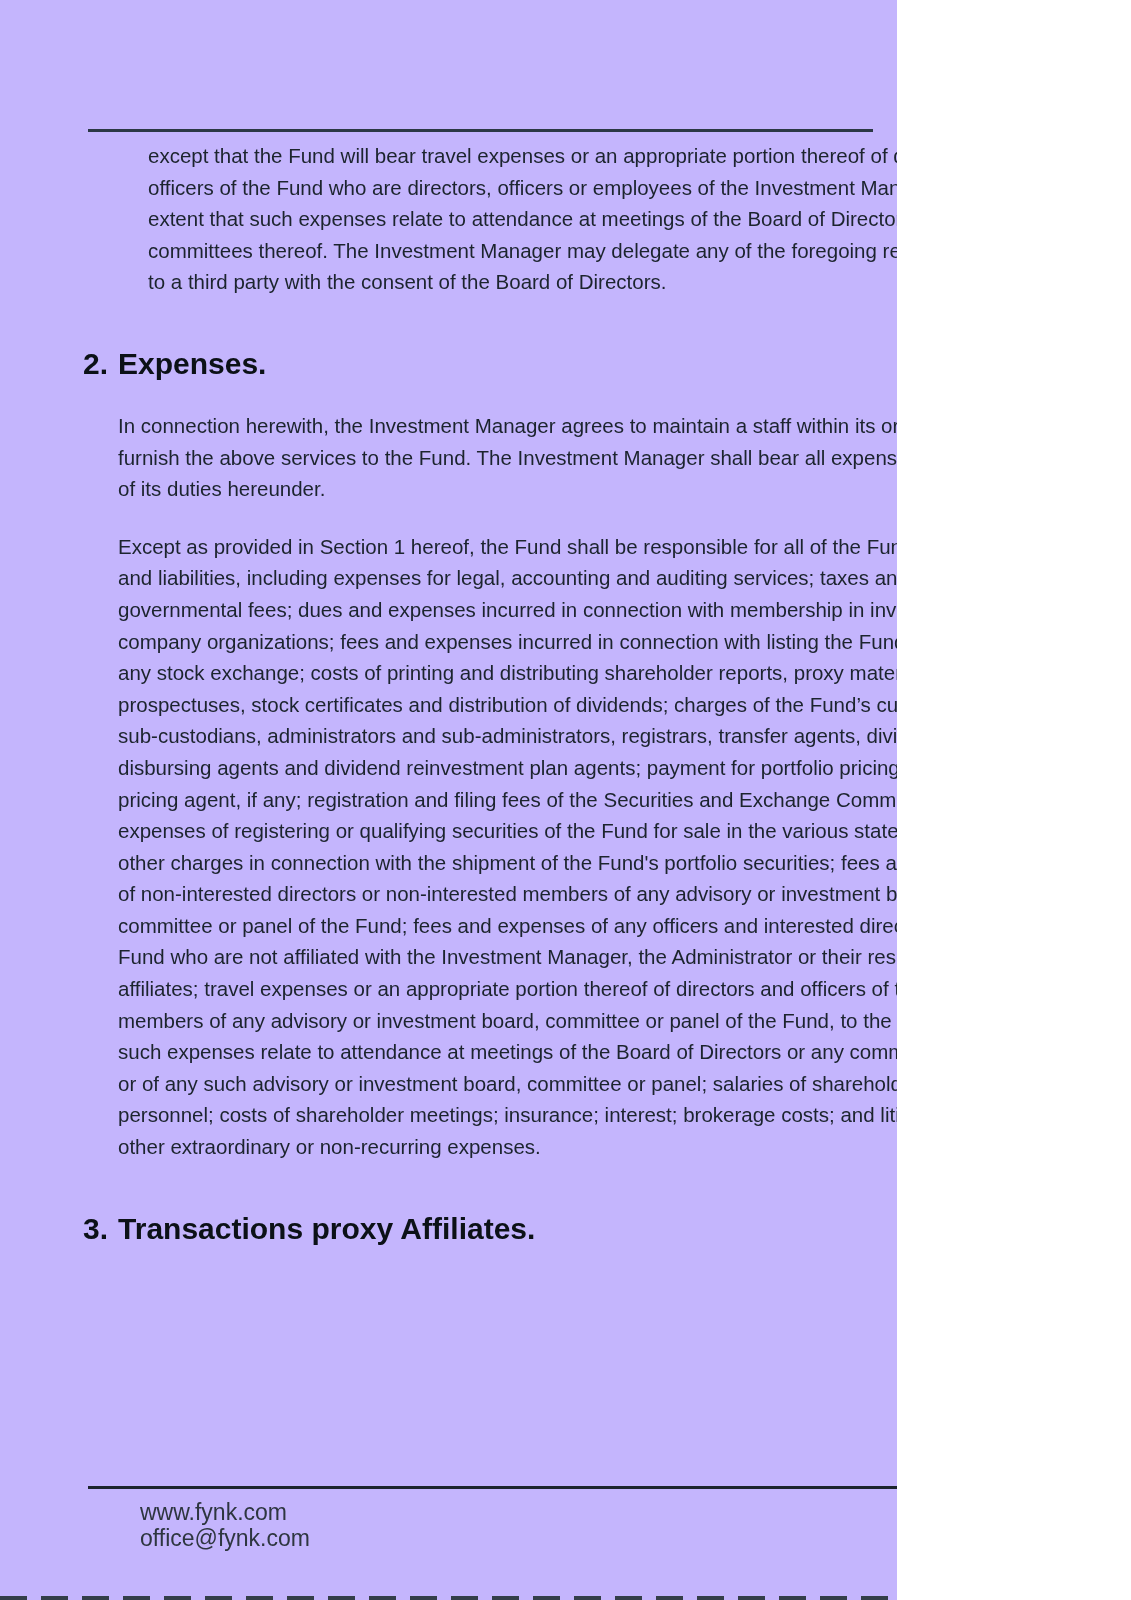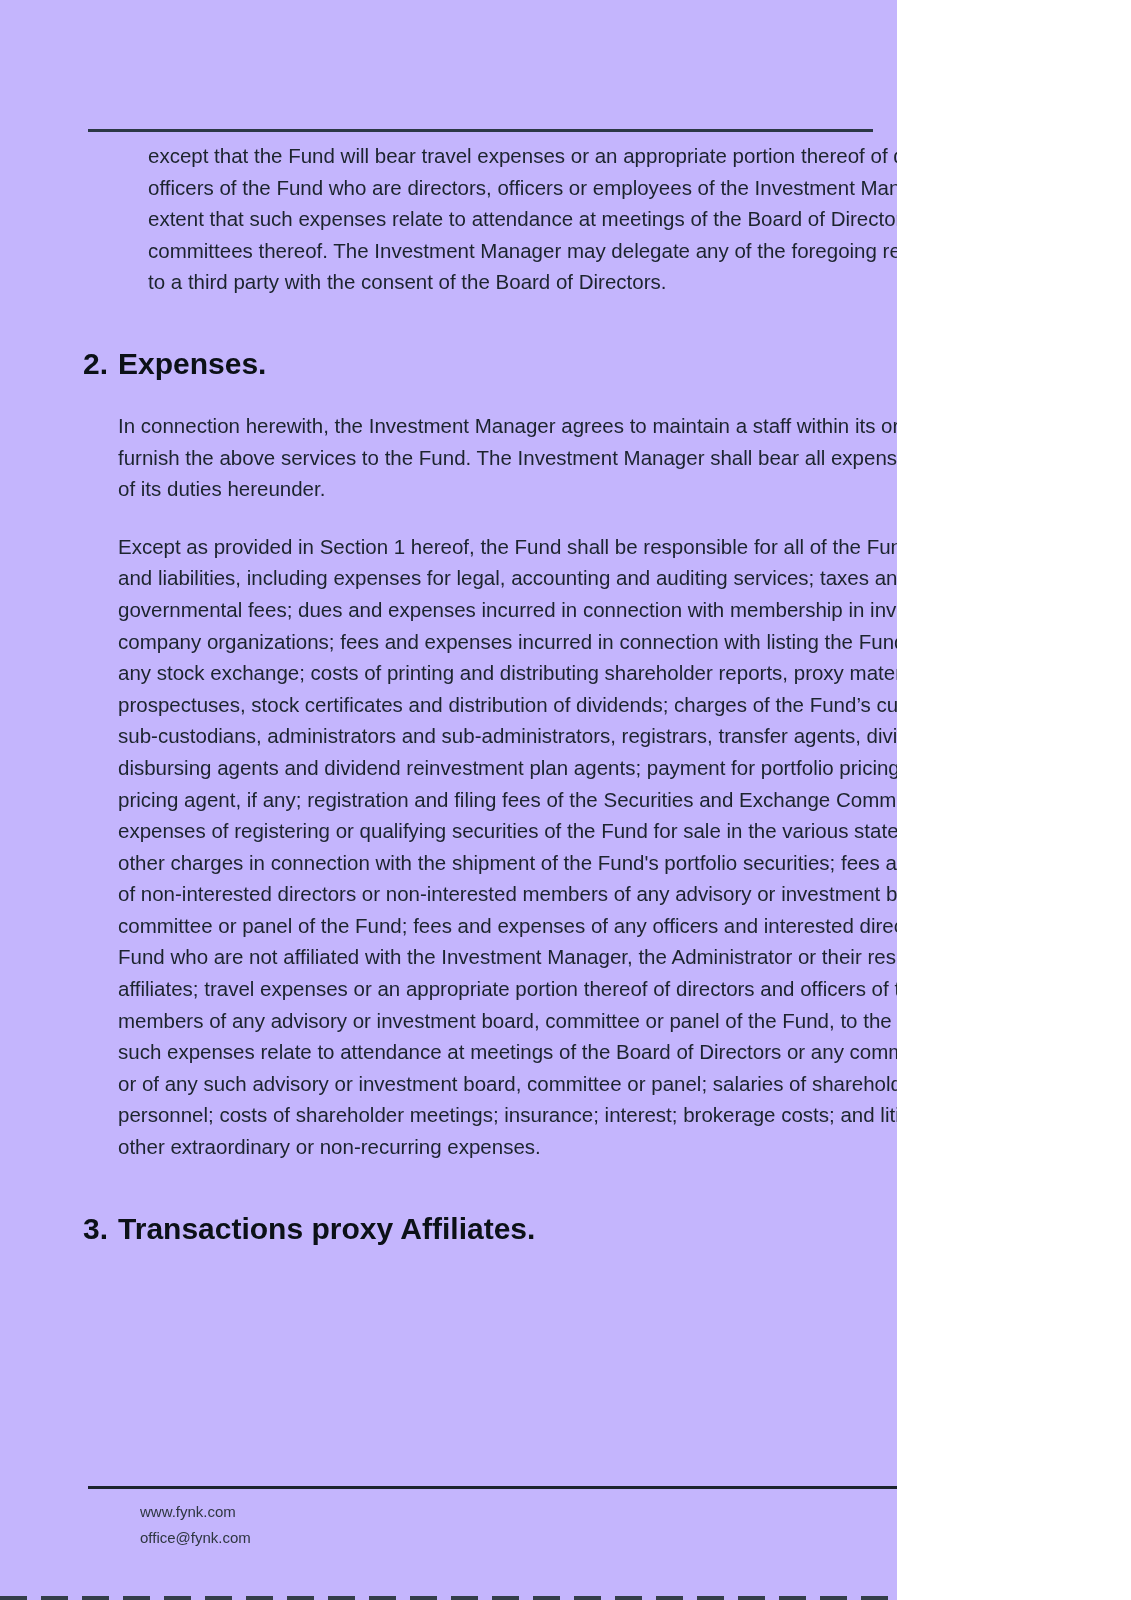--- a/index.html
+++ b/index.html
@@ -64,21 +64,21 @@
   
   .footer-rule {
     position: absolute;
     left: 88px; top: 1486px;
     width: 930px; height: 3px;
     background: #1d252e;
   }
   .footer-text {
     position: absolute;
     left: 140px; top: 1499px;
-    font-size: 15px;
+    font-size: 23px;
     line-height: 26px;
     color: #2e3640;
   }
   .footer-line { white-space: nowrap; }
 
   
   .page-break {
     position: absolute;
     left: 0; bottom: 0;
     width: 100%; height: 4px;

